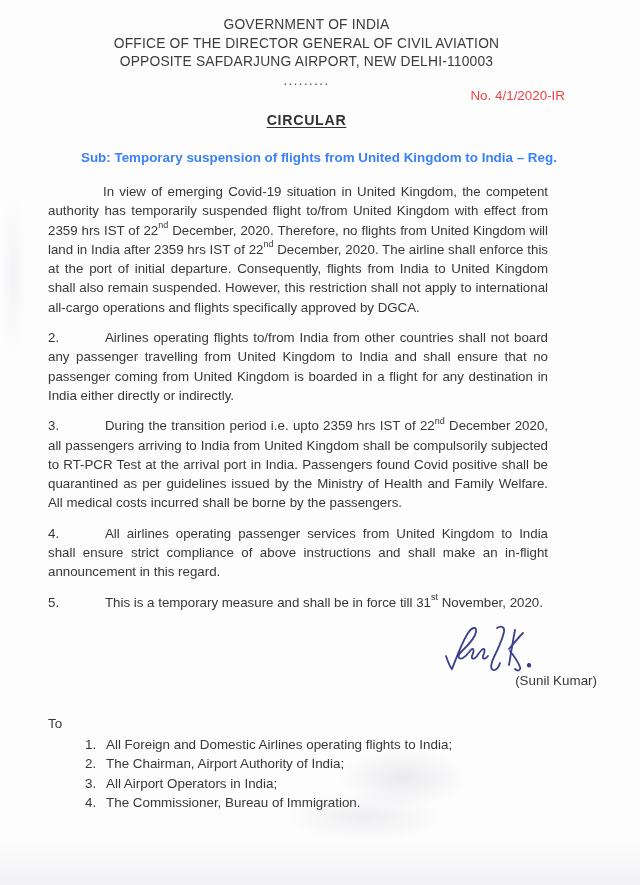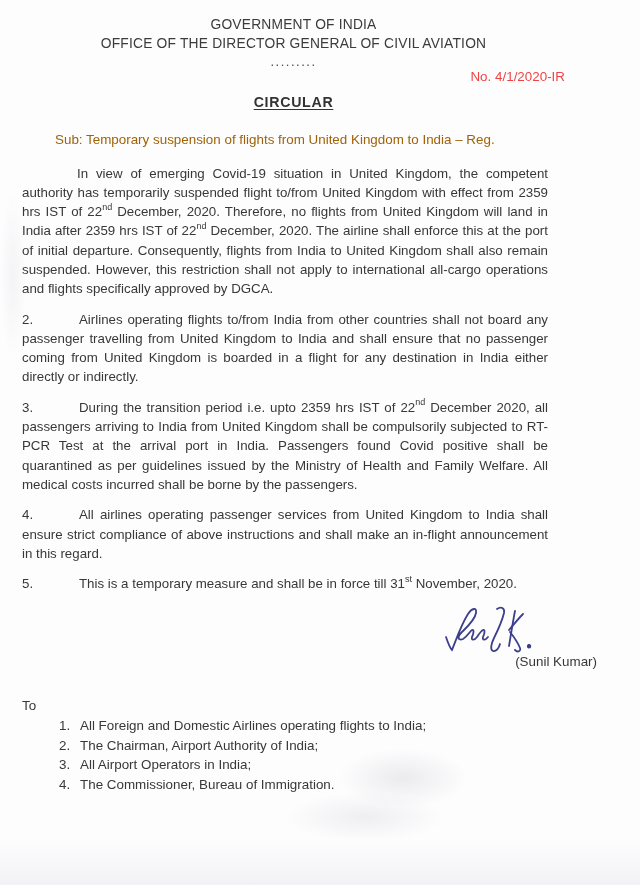--- a/index.html
+++ b/index.html
@@ -18,32 +18,32 @@
     pointer-events:none;
   }
   .smudge { position:absolute; pointer-events:none; }
   .smudge.s1 { left:338px; top:748px; width:130px; height:60px;
     background:radial-gradient(ellipse at center, rgba(140,140,148,0.16), rgba(140,140,148,0) 70%); }
   .smudge.s2 { left:285px; top:792px; width:160px; height:50px;
     background:radial-gradient(ellipse at center, rgba(140,140,148,0.13), rgba(140,140,148,0) 70%); }
   .smudge.s3 { left:0px; top:190px; width:26px; height:170px;
     background:radial-gradient(ellipse at center, rgba(170,150,160,0.10), rgba(170,150,160,0) 70%); }
 
-  .content { padding:16px 75px 0 22px; }
+  .content { padding:16px 75px 0 48px; }
 
   header { text-align:center; font-size:13.8px; line-height:18.5px; letter-spacing:0.2px; color:#3c3c3c; }
   .dots { margin-top:3px; font-size:13px; line-height:11px; letter-spacing:1.5px; color:#4a4a4a; }
 
   .ref { text-align:right; font-size:13.4px; line-height:17.5px; margin-top:1px; color:#ef4444; }
 
   .title-wrap { text-align:center; margin-top:7px; }
   .doc-title { font-weight:bold; font-size:14.2px; letter-spacing:0.7px;
     text-decoration:underline; text-underline-offset:2px; color:#333;margin-top:8px; }
 
-  .subject { font-weight:normal; font-size:13.4px; margin:21px 0 0 33px; color:#a16207; }
+  .subject { font-weight:bold; font-size:13.4px; margin:21px 0 0 33px; color:#3b82f6; }
 
   .paras { margin-top:17px; }
   .para { margin:0 17px 11px 0; font-size:13.3px; line-height:19.3px; text-align:justify; }
   .para.indent { text-indent:55px; }
   .para-num { display:inline-block; width:57px; }
   .para sup { font-size:9px; line-height:0; position:relative; top:-1px; vertical-align:super; }
 
   .sig-block { width:210px; margin:4px -32px 0 auto; text-align:right;
     font-size:13.4px; line-height:18.5px; }
   .sig-svg { display:block; width:100px; height:52px; margin:0 auto -3px auto; }
@@ -58,20 +58,21 @@
 <div class="page">
   <div class="smudge s1"></div>
   <div class="smudge s2"></div>
   <div class="smudge s3"></div>
 
   <div class="content">
 
     <header>
       <div>GOVERNMENT OF INDIA</div>
       <div>OFFICE OF THE DIRECTOR GENERAL OF CIVIL AVIATION</div>
+      <div>OPPOSITE SAFDARJUNG AIRPORT, NEW DELHI-110003</div>
       <div class="dots">.........</div>
     </header>
 
     <div class="ref">
       <div>No. 4/1/2020-IR</div>
     </div>
 
     <div class="title-wrap">
       <span class="doc-title">CIRCULAR</span>
     </div>

